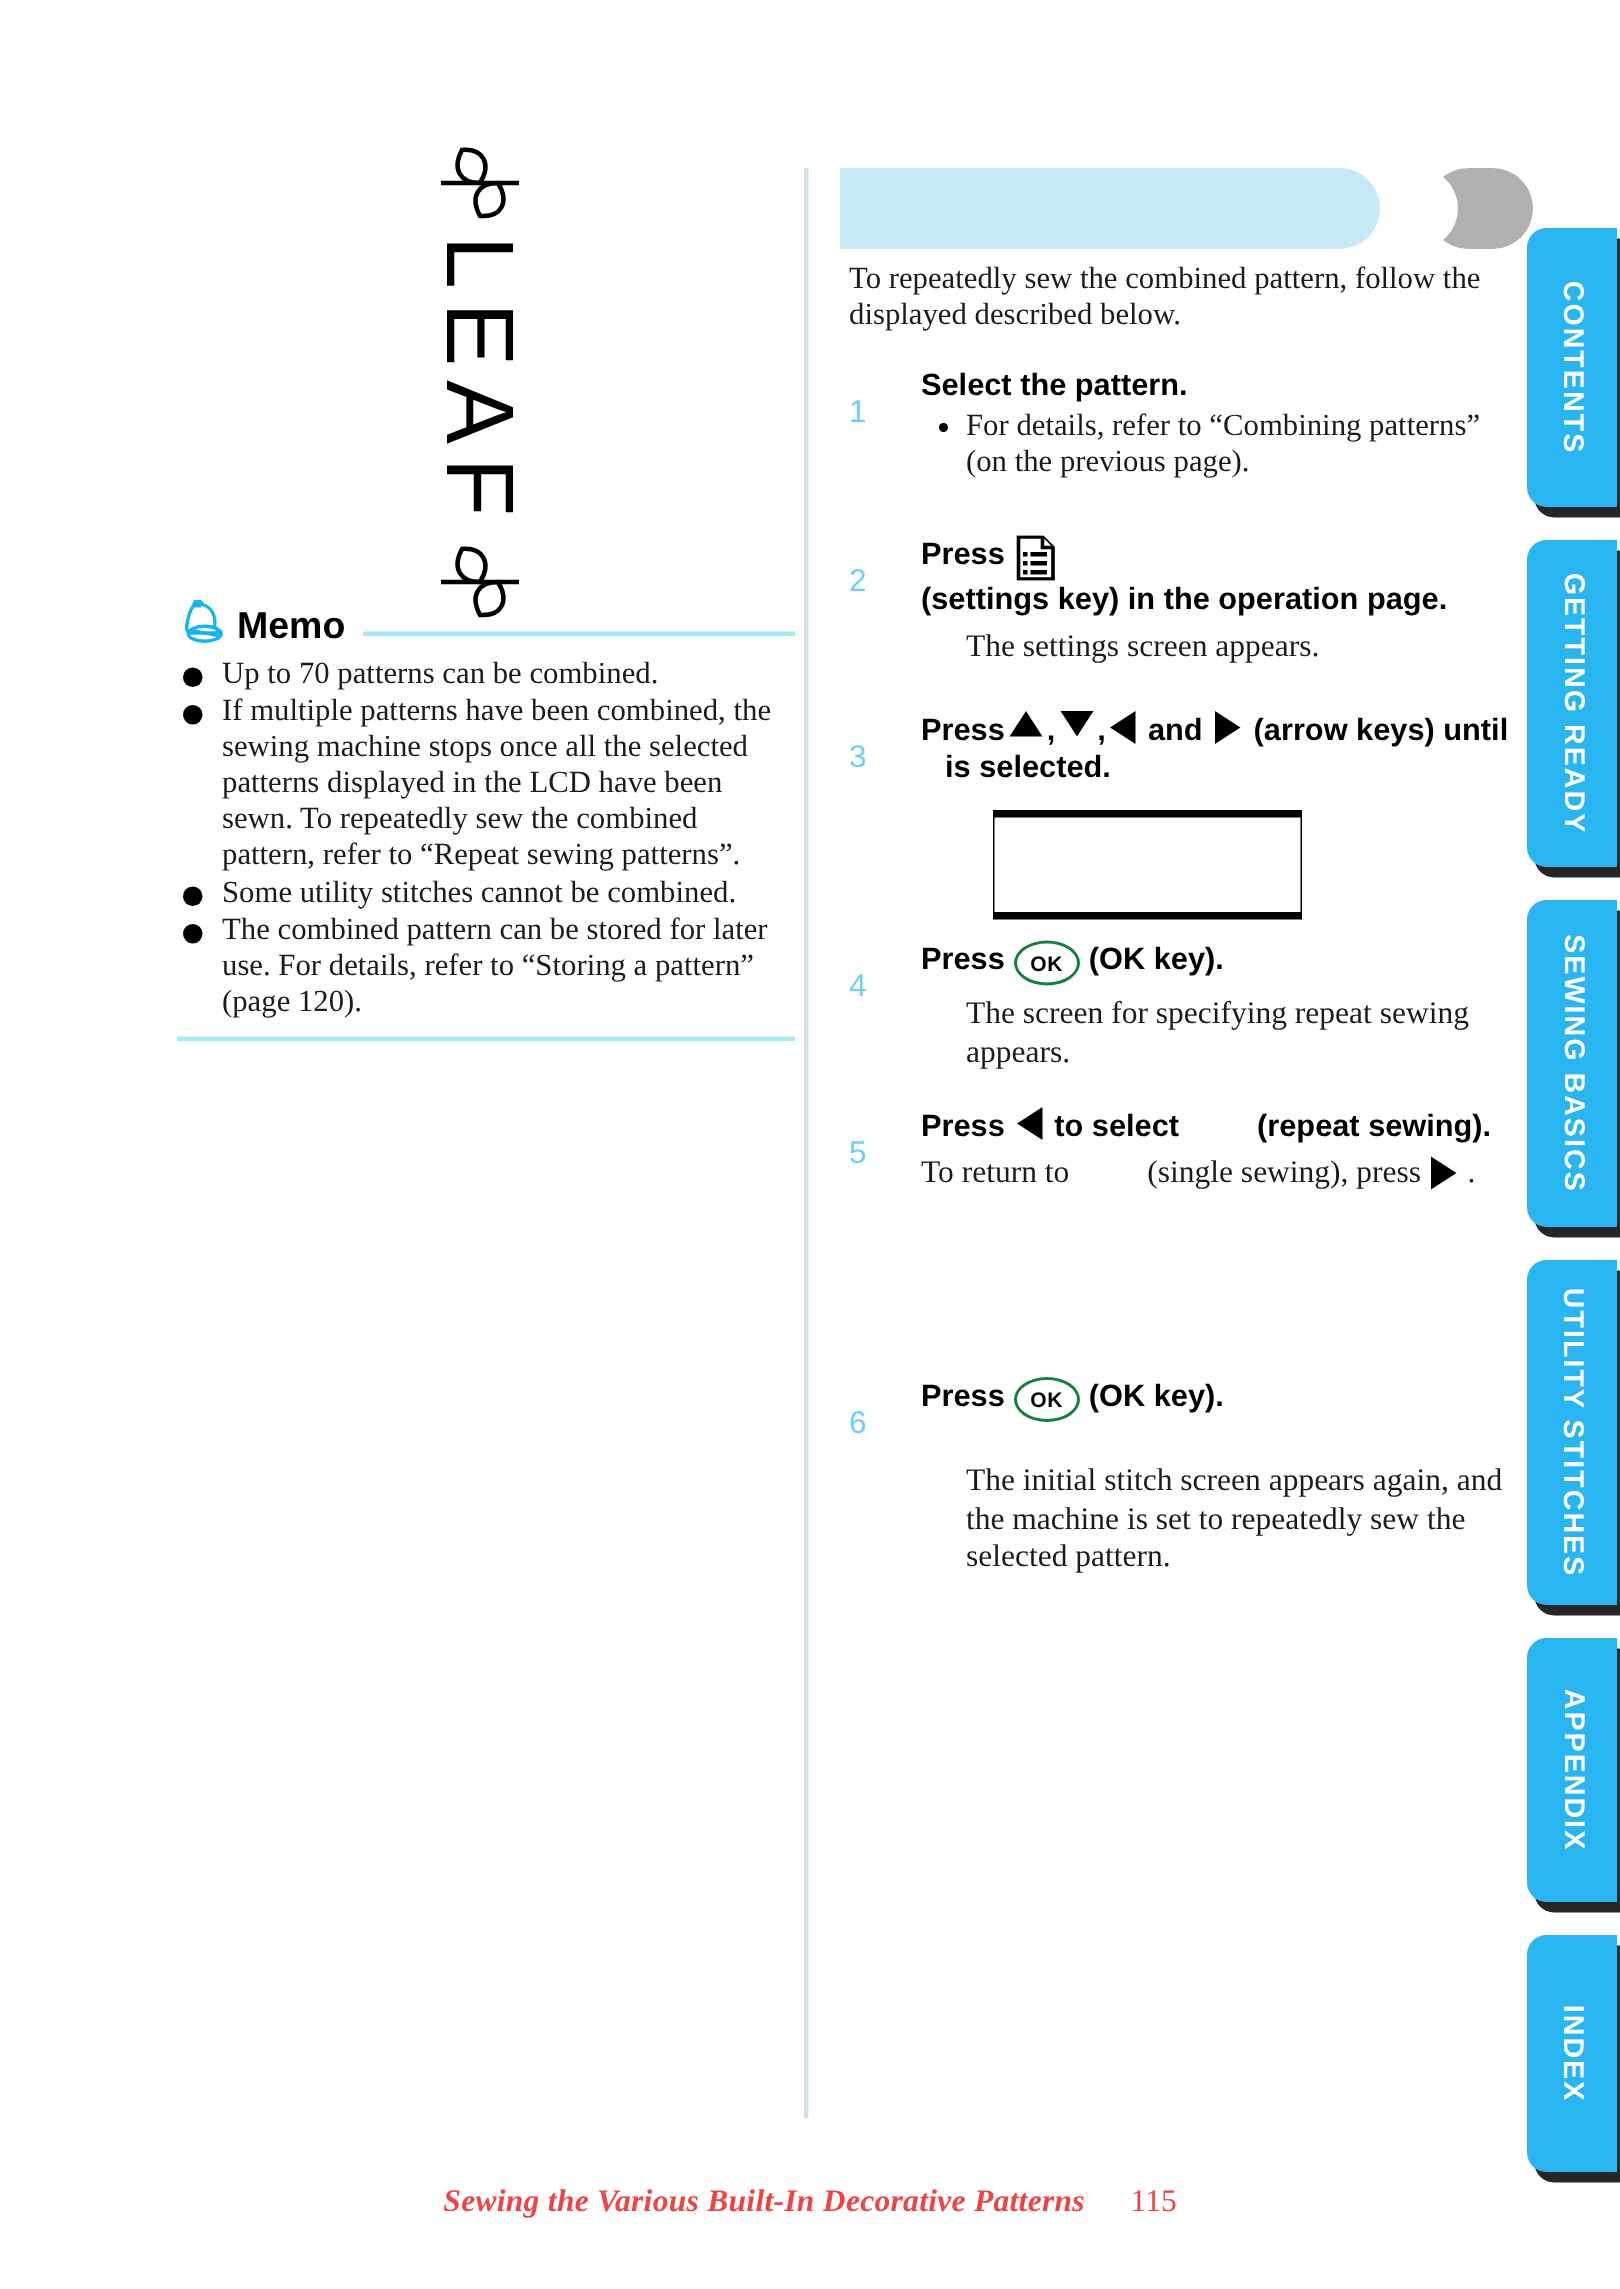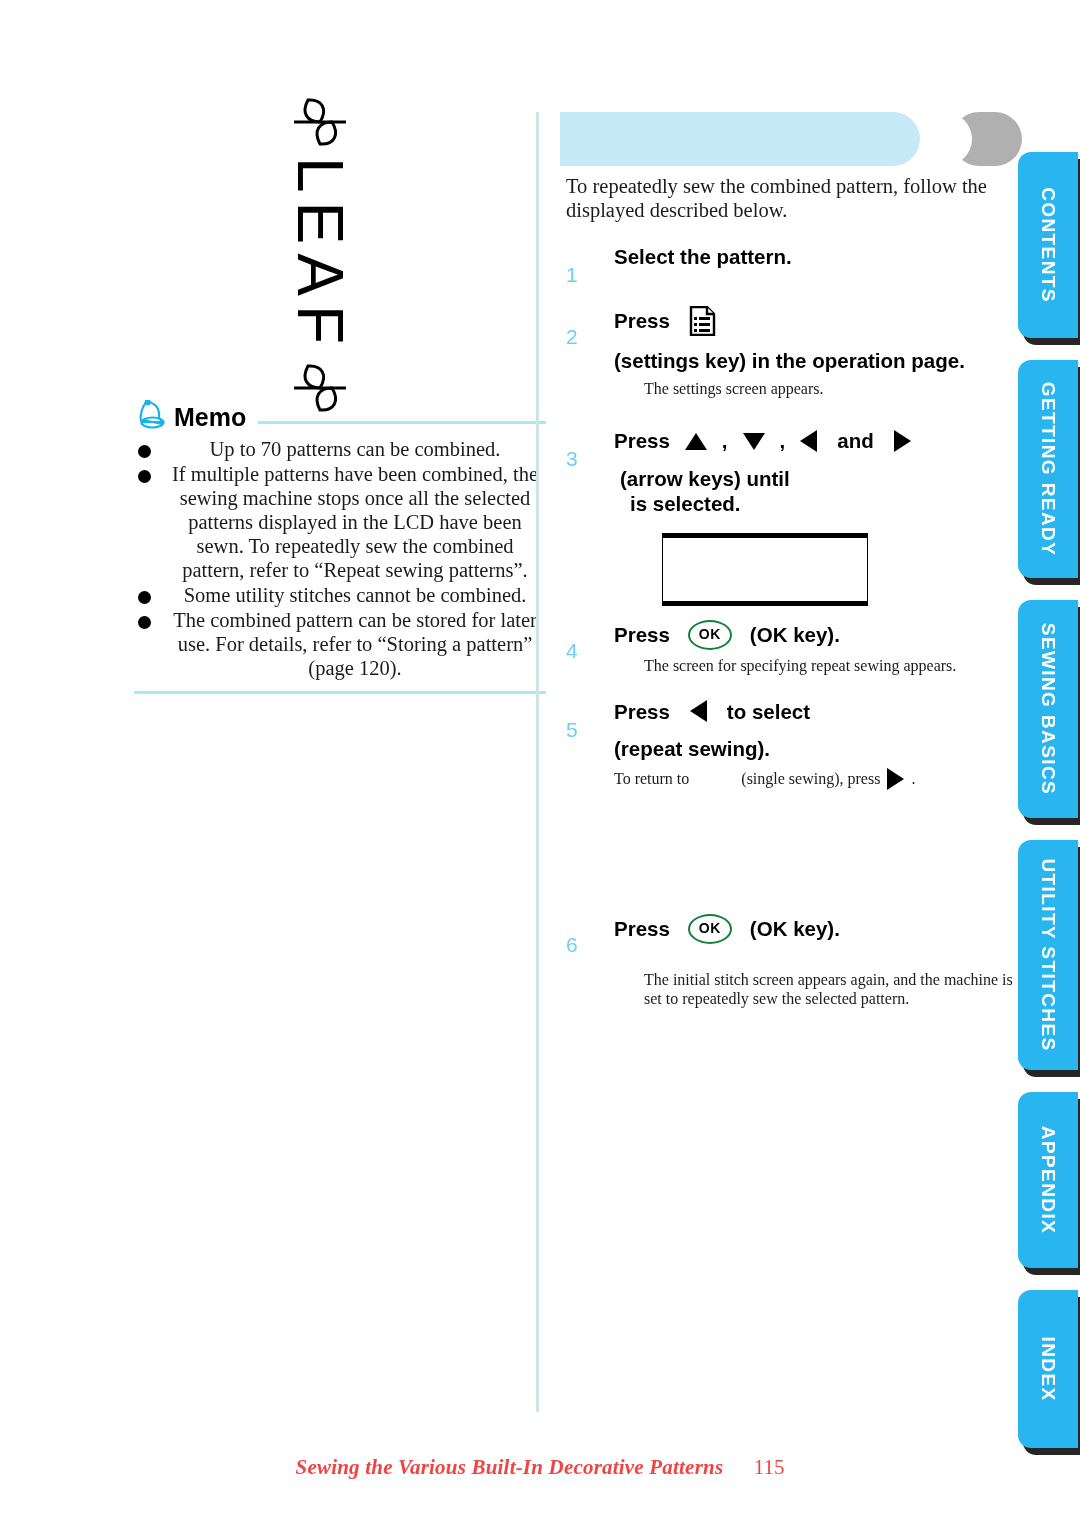--- a/index.html
+++ b/index.html
@@ -50,24 +50,23 @@
     line-height: 1;
     display: flex;
     align-items: center;
     gap: 8px;
   }
   .leaf-glyph { display: inline-block; width: 54px; height: 60px; }
 
   
   #memo {
     position: absolute;
-    left: 134px;
+    left: 118px;
     top: 396px;
     width: 412px;
-    text-align: center;
   }
   #memo-head {
     display: flex;
     align-items: flex-end;
     gap: 6px;
     height: 36px;
   }
   #memo-bell { width: 34px; height: 34px; flex: none; }
   #memo-title {
     font-size: 25px;
@@ -195,34 +194,33 @@
     font-family: "Liberation Sans", sans-serif;
     line-height: 1;
   }
   .step-title {
     font-family: "Liberation Sans", sans-serif;
     font-weight: bold;
     font-size: 20.5px;
     line-height: 1.24;
     color: #000;
     display: flex;
-    align-items: center;
     flex-wrap: wrap;
-    gap: 12px;
+    gap: 0px;
   }
   .step-title-plain {
     font-family: "Liberation Sans", sans-serif;
     font-weight: bold;
     font-size: 20.5px;
     line-height: 1.24;
     color: #000;
   }
   .step-body {
     font-family: "Liberation Serif", serif;
-    font-size: 16px;
+    font-size: 21px;
     line-height: 1.2;
     color: #1b1b1b;
     margin-top: 6px;
     padding-left: 30px;
   }
   .step-body.noindent { padding-left: 0; }
   .bullet-line {
     position: relative;
     padding-left: 20px;
     font-family: "Liberation Serif", serif;
@@ -402,20 +400,21 @@
       <div id="banner-gray"></div>
       <div id="banner-white"></div>
       <div id="banner-bg"></div>
     </div>
 
     <div id="intro">To repeatedly sew the combined pattern, follow the displayed described below.</div>
 
     <div class="step">
       <div class="step-num">1</div>
       <div class="step-title-plain">Select the pattern.</div>
+      <div class="bullet-line">For details, refer to “Combining patterns” (on the previous page).</div>
     </div>
 
     <div class="step" style="margin-top:36px;">
       <div class="step-num">2</div>
       <div class="step-title">
         <span>Press</span>
         <span class="settings-key">
           <svg viewBox="0 0 27 30" width="27" height="30">
             <path d="M2 1 H18 L25 8 V29 H2 Z" fill="#fff" stroke="#000" stroke-width="2.4"></path>
             <path d="M18 1 V8 H25" fill="#fff" stroke="#000" stroke-width="2.4"></path>

